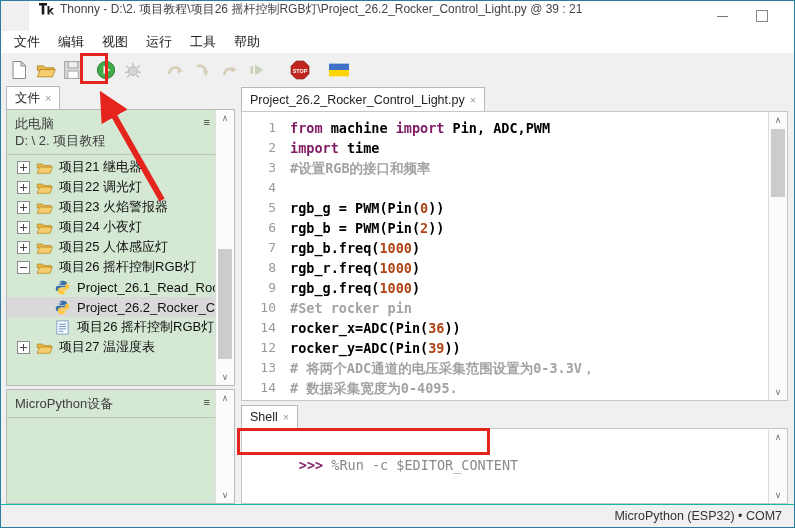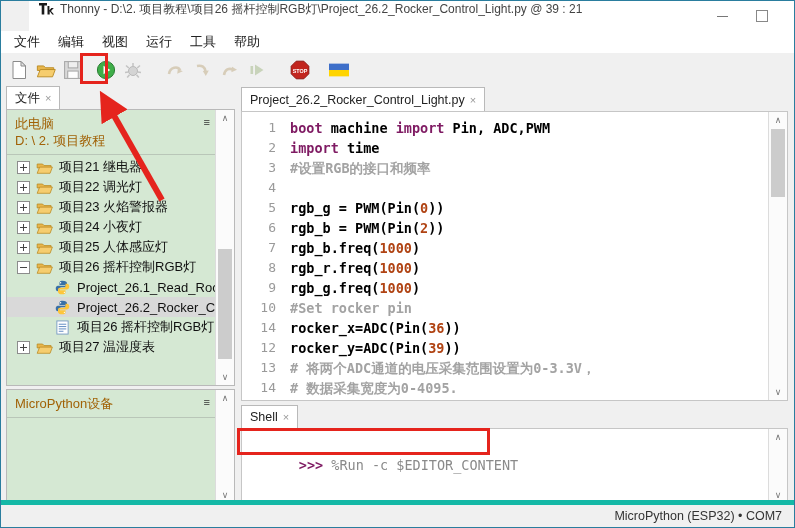--- a/index.html
+++ b/index.html
@@ -29,21 +29,21 @@
   .tb-btn[data-name="ukraine-flag-icon"]{margin-left:12px;}
   
   .tab{position:absolute;background:#fff;border:1px solid #b9b9b9;border-bottom:none;display:flex;align-items:center;gap:5px;padding:0 8px;box-sizing:border-box;font-size:12.5px;color:#222;}
   .tab .close{color:#9a9a9a;font-size:11px;}
   
   .panel{position:absolute;background:#d5e8d3;border:1px solid #b9b9b9;box-sizing:border-box;}
   .files-panel{left:5px;top:108px;width:229px;height:277px;}
   .device-panel{left:5px;top:388px;width:229px;height:115px;}
   .panel-inner{position:absolute;left:0;top:0;right:18px;bottom:0;overflow:hidden;}
   .panel-head{padding:5px 6px 2px 8px;position:relative;}
-  .panel-head .line1,.panel-head .line2{font-size:13px;color:#a16207;line-height:17px;white-space:nowrap;}
+  .panel-head .line1,.panel-head .line2{font-size:13px;color:#404040;line-height:17px;white-space:nowrap;}
   .panel-sep{height:1px;background:#b9c6b8;margin:3px 0 2px 0;}
   .menu-glyph{position:absolute;right:6px;top:6px;font-size:11px;color:#333;font-weight:bold;}
   .tree{font-size:13px;color:#111;}
   .tree-row{height:20px;display:flex;align-items:center;white-space:nowrap;}
   .tree-row.selected{background:#d9d9d9;}
   .expander{width:11px;height:11px;border:1px solid #8c8c8c;background:#fff;margin:0 6px 0 10px;position:relative;flex:0 0 auto;}
   .expander::before,.expander::after{content:"";position:absolute;background:#444;}
   .expander::before{left:2px;right:2px;top:50%;height:1px;margin-top:-0.5px;}
   .expander.plus::after{top:2px;bottom:2px;left:50%;width:1px;margin-left:-0.5px;}
   .spacer0{width:29px;flex:0 0 auto;}
@@ -66,21 +66,21 @@
   .ct .k{color:#7f1b63;}
   .ct .n{color:#b04313;}
   .ct .c{color:#a3a3a3;font-weight:bold;}
   
   .shell-tab{left:240px;top:404px;height:23px;}
   .shell{position:absolute;left:240px;top:427px;width:547px;height:76px;background:#fff;border:1px solid #c6c6c6;box-sizing:border-box;}
   .shell-line{margin:6px 0 0 8px;font-family:"DejaVu Sans Mono",monospace;font-size:13.5px;line-height:20px;white-space:pre;}
   .shell-line .prompt{color:#7f1b63;font-weight:bold;}
   .shell-line .cmd{color:#8a8a8a;}
   
-  .statusbar{position:absolute;left:0;bottom:0;width:100%;height:22px;background:#f0f0f0;border-top:5px solid #14b8a6;display:flex;align-items:center;justify-content:flex-end;}
+  .statusbar{position:absolute;left:0;bottom:0;width:100%;height:22px;background:#f0f0f0;border-top:1px solid #14b8a6;display:flex;align-items:center;justify-content:flex-end;}
   .status-text{font-size:12.5px;color:#333;margin-right:12px;}
   
   .anno{position:absolute;z-index:50;pointer-events:none;}
   .anno-box{border:3px solid #e5241d;box-sizing:border-box;}
   #run-box{left:79px;top:52px;width:28px;height:31px;}
   #shell-box{left:236px;top:427px;width:253px;height:27px;}
   #anno-arrow{left:0;top:0;width:795px;height:528px;}
 </style>
 </head>
 <body>
@@ -339,21 +339,21 @@
     </div>
   </div>
 
   <div class="tab editor-tab" data-name="tab-editor">
     <span data-name="tab-editor-label">Project_26.2_Rocker_Control_Light.py</span>
     <span class="close" data-name="tab-close-icon">×</span>
   </div>
 
   <div class="editor" data-name="code-editor">
     <div class="code-area" data-name="code-area">
-        <div class="code-line" data-name="code-line"><span class="ln" data-name="line-number">1</span><span class="ct"><span class="k">boot</span><span class="p"> machine </span><span class="k">import</span><span class="p"> Pin, ADC,PWM</span></span></div>
+        <div class="code-line" data-name="code-line"><span class="ln" data-name="line-number">1</span><span class="ct"><span class="k">from</span><span class="p"> machine </span><span class="k">import</span><span class="p"> Pin, ADC,PWM</span></span></div>
         <div class="code-line" data-name="code-line"><span class="ln" data-name="line-number">2</span><span class="ct"><span class="k">import</span><span class="p"> time</span></span></div>
         <div class="code-line" data-name="code-line"><span class="ln" data-name="line-number">3</span><span class="ct"><span class="c">#设置RGB的接口和频率</span></span></div>
         <div class="code-line" data-name="code-line"><span class="ln" data-name="line-number">4</span></div>
         <div class="code-line" data-name="code-line"><span class="ln" data-name="line-number">5</span><span class="ct"><span class="p">rgb_g = PWM(Pin(</span><span class="n">0</span><span class="p">))</span></span></div>
         <div class="code-line" data-name="code-line"><span class="ln" data-name="line-number">6</span><span class="ct"><span class="p">rgb_b = PWM(Pin(</span><span class="n">2</span><span class="p">))</span></span></div>
         <div class="code-line" data-name="code-line"><span class="ln" data-name="line-number">7</span><span class="ct"><span class="p">rgb_b.freq(</span><span class="n">1000</span><span class="p">)</span></span></div>
         <div class="code-line" data-name="code-line"><span class="ln" data-name="line-number">8</span><span class="ct"><span class="p">rgb_r.freq(</span><span class="n">1000</span><span class="p">)</span></span></div>
         <div class="code-line" data-name="code-line"><span class="ln" data-name="line-number">9</span><span class="ct"><span class="p">rgb_g.freq(</span><span class="n">1000</span><span class="p">)</span></span></div>
         <div class="code-line" data-name="code-line"><span class="ln" data-name="line-number">10</span><span class="ct"><span class="c">#Set rocker pin</span></span></div>
         <div class="code-line" data-name="code-line"><span class="ln" data-name="line-number">14</span><span class="ct"><span class="p">rocker_x=ADC(Pin(</span><span class="n">36</span><span class="p">))</span></span></div>

